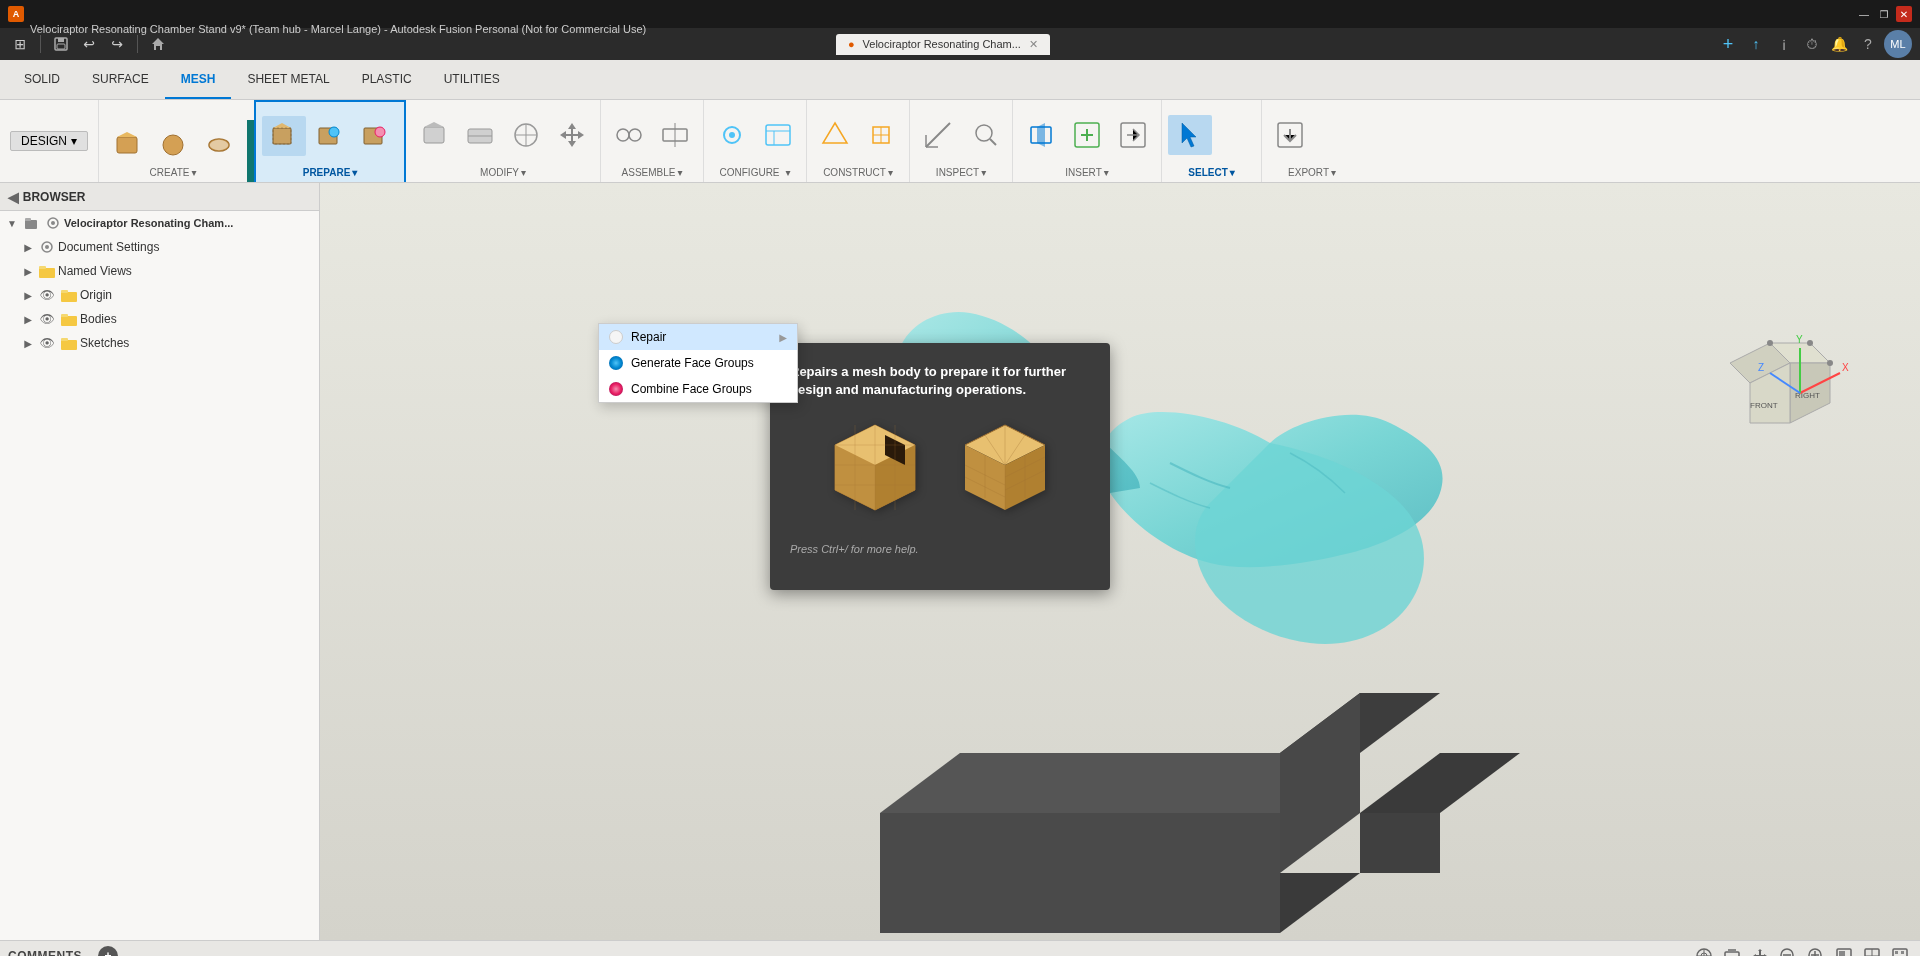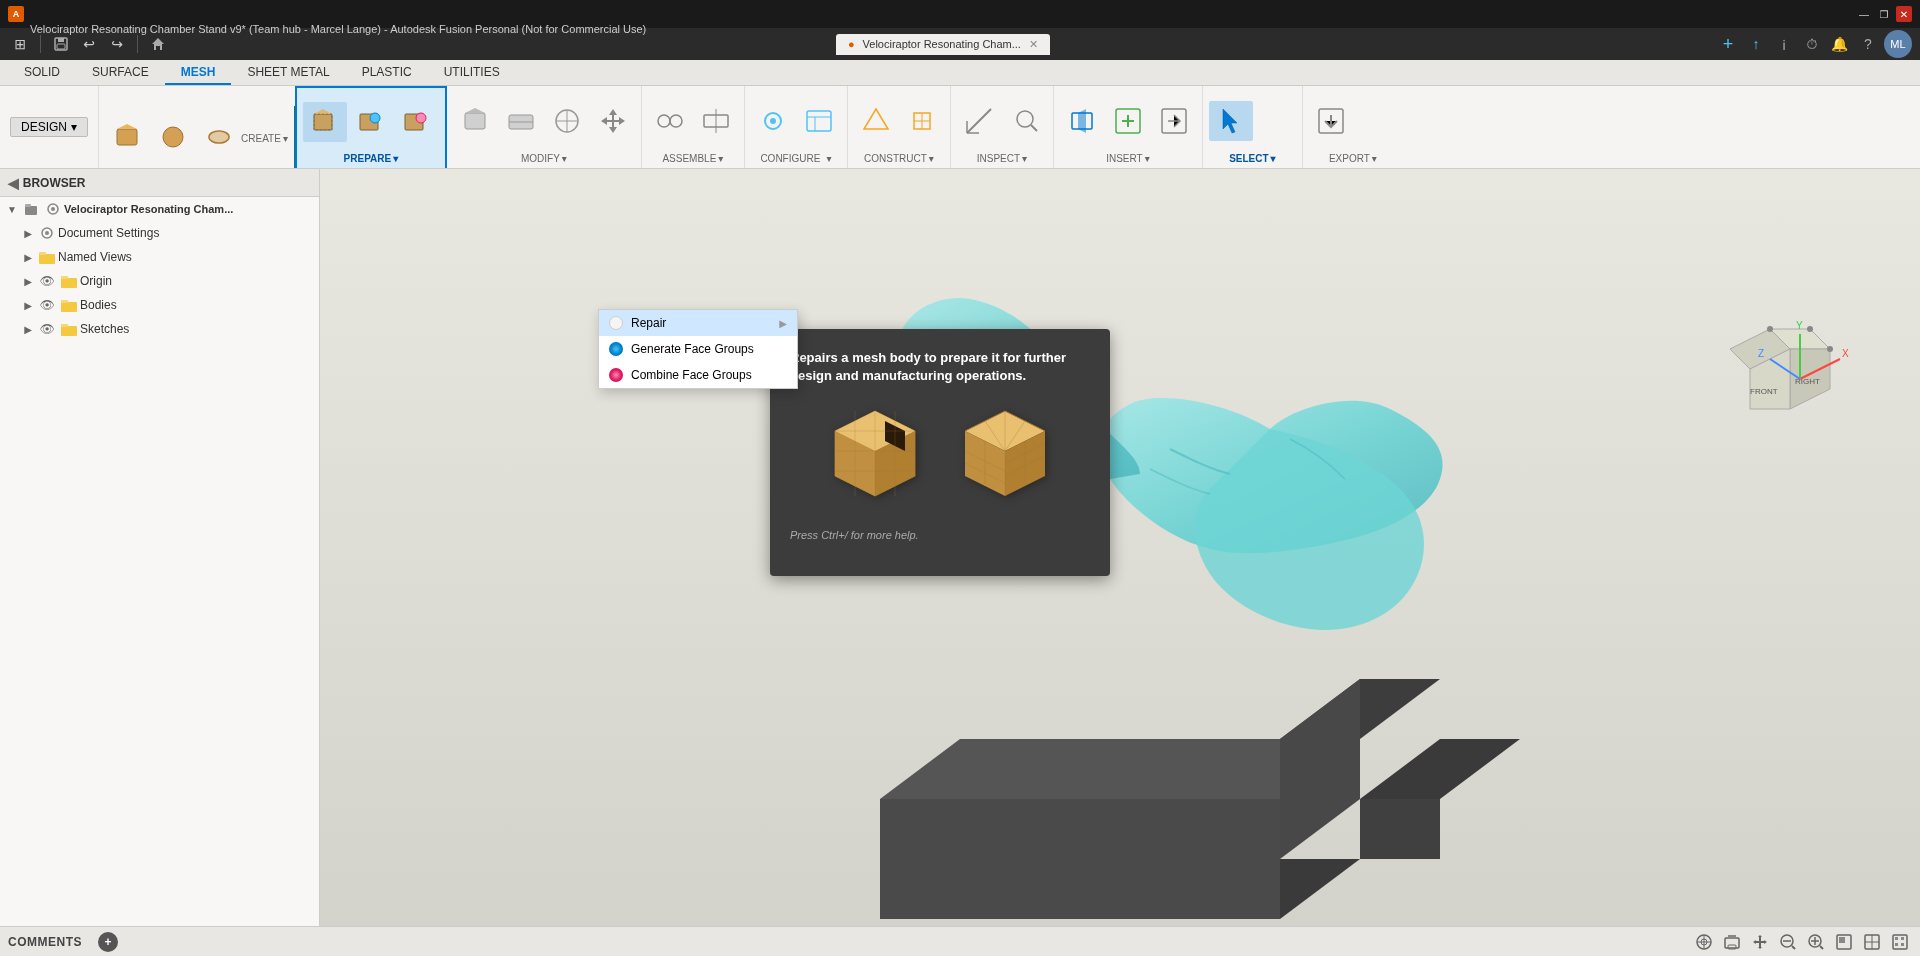--- a/index.html
+++ b/index.html
@@ -132,39 +132,39 @@
 
   <div class="qa-btn" style="color:#4fc3f7;font-size:18px;">+</div>
   <div class="qa-btn" style="color:#4fc3f7;">↑</div>
   <div class="qa-btn" style="color:#aaa;">ℹ</div>
   <div class="qa-btn" style="color:#aaa;">⏱</div>
   <div class="qa-btn" style="color:#aaa;">🔔</div>
   <div class="qa-btn" style="color:#aaa;">?</div>
   <div style="width:28px;height:28px;border-radius:50%;background:#5a7fa8;display:flex;align-items:center;justify-content:center;color:white;font-size:11px;cursor:pointer;">ML</div>
 </div>
 
-<div style="height:26px; background:#e8e7e4; display:flex; align-items:stretch; padding:0 8px; border-bottom:1px solid #ccc;">
+<div style="height:40px; background:#e8e7e4; display:flex; align-items:stretch; padding:0 8px; border-bottom:1px solid #ccc;">
   <div class="tab-item">SOLID</div>
   <div class="tab-item">SURFACE</div>
   <div class="tab-item active" style="border-bottom:2px solid #0078d4;color:#0078d4;font-weight:600;">MESH</div>
   <div class="tab-item">SHEET METAL</div>
   <div class="tab-item">PLASTIC</div>
   <div class="tab-item">UTILITIES</div>
 </div>
 
 <div style="background:#f5f4f2; height:83px; display:flex; align-items:stretch; border-bottom:1px solid #ccc;">
 
   <div style="display:flex;align-items:center;padding:0 10px;border-right:1px solid #ddd;">
     <div class="design-btn">
       <span>DESIGN</span>
       <span>▾</span>
     </div>
   </div>
 
-  <div style="display:flex;flex-direction:row;border-right:1px solid #0f766e;padding:4px 6px;min-width:140px;margin-top:20px;">
+  <div style="display:flex;flex-direction:column;border-right:7px solid #0f766e;padding:4px 6px;min-width:140px;margin-top:20px;">
     <div style="display:flex;gap:2px;flex:1;align-items:center;">
 
       <div class="ribbon-btn">
         <div class="icon">
             <svg width="32" height="32">
               <rect x="6" y="8" width="20" height="16" rx="2" fill="#d4a054" stroke="#a07030" stroke-width="1"></rect>
               <polygon points="6,8 16,3 26,8" fill="#e8b860"></polygon>
             </svg>
           </div>
       </div>

